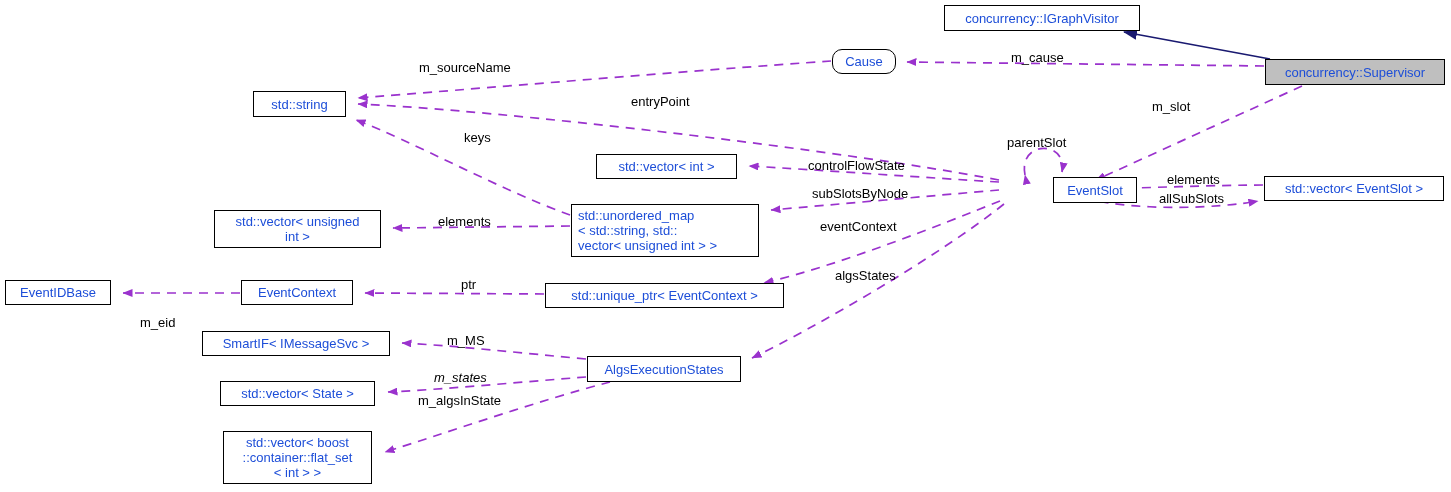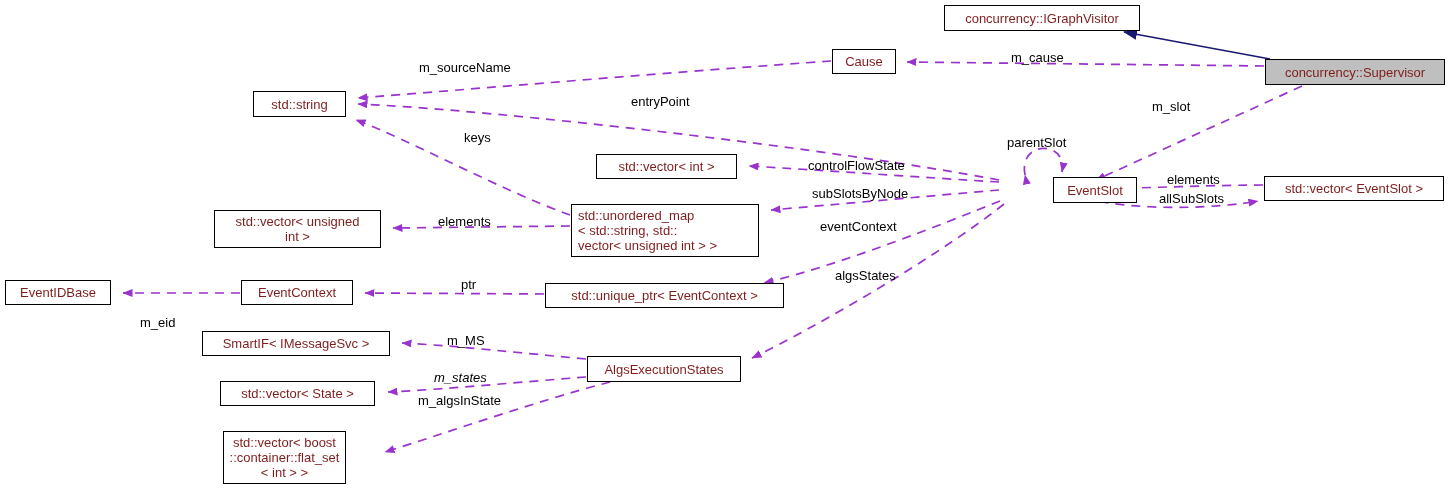--- a/index.html
+++ b/index.html
@@ -21,21 +21,21 @@
     top: 0;
     width: 1451px;
     height: 492px;
     pointer-events: none;
   }
   .node {
     position: absolute;
     box-sizing: border-box;
     border: 1px solid #000000;
     background: #ffffff;
-    color: #7f1d1d;
+    color: #1d4ed8;
     font-size: 13px;
     line-height: 15px;
     text-align: center;
     display: flex;
     align-items: center;
     justify-content: center;
     padding: 0 6px;
     white-space: pre;
     z-index: 3;
   }
@@ -103,21 +103,21 @@
 
     <path d="M586,377 C520,382 450,389 388,392" fill="none" stroke="#9a32cd" stroke-width="1.7" stroke-dasharray="9,7" marker-end="url(#arrow-assoc)"></path>
 
     <path d="M610,382 C540,400 440,435 385,452" fill="none" stroke="#9a32cd" stroke-width="1.7" stroke-dasharray="9,7" marker-end="url(#arrow-assoc)"></path>
   </svg>
 
   <div class="node" style="left:944px;top:5px;width:196px;height:26px;">concurrency::IGraphVisitor</div>
 
   <div class="node highlight" style="left:1265px;top:59px;width:180px;height:26px;">concurrency::Supervisor</div>
 
-  <div class="node" style="left:832px;top:49px;width:64px;height:25px;">Cause</div>
+  <div class="node" style="left:832px;top:49px;width:64px;height:25px;border-radius:10px;">Cause</div>
 
   <div class="node" style="left:253px;top:91px;width:93px;height:26px;">std::string</div>
 
   <div class="node" style="left:596px;top:154px;width:141px;height:25px;">std::vector&lt; int &gt;</div>
 
   <div class="node" style="left:1053px;top:177px;width:84px;height:26px;">EventSlot</div>
 
   <div class="node" style="left:1264px;top:176px;width:180px;height:25px;">std::vector&lt; EventSlot &gt;</div>
 
   <div class="node" style="left:214px;top:210px;width:167px;height:38px;">std::vector&lt; unsigned
@@ -132,21 +132,21 @@
   <div class="node" style="left:241px;top:280px;width:112px;height:25px;">EventContext</div>
 
   <div class="node" style="left:545px;top:283px;width:239px;height:25px;">std::unique_ptr&lt; EventContext &gt;</div>
 
   <div class="node" style="left:202px;top:331px;width:188px;height:25px;">SmartIF&lt; IMessageSvc &gt;</div>
 
   <div class="node" style="left:587px;top:356px;width:154px;height:26px;">AlgsExecutionStates</div>
 
   <div class="node" style="left:220px;top:381px;width:155px;height:25px;">std::vector&lt; State &gt;</div>
 
-  <div class="node" style="left:223px;top:431px;width:123px;height:53px;">std::vector&lt; boost
+  <div class="node" style="left:223px;top:431px;width:149px;height:53px;">std::vector&lt; boost
 ::container::flat_set
 &lt; int &gt; &gt;</div>
 
   <div class="edge-label" style="left:1011px;top:51px;">m_cause</div>
   <div class="edge-label" style="left:1152px;top:100px;">m_slot</div>
   <div class="edge-label" style="left:419px;top:61px;">m_sourceName</div>
   <div class="edge-label" style="left:631px;top:95px;">entryPoint</div>
   <div class="edge-label" style="left:464px;top:131px;">keys</div>
   <div class="edge-label" style="left:808px;top:159px;">controlFlowState</div>
   <div class="edge-label" style="left:812px;top:187px;">subSlotsByNode</div>

